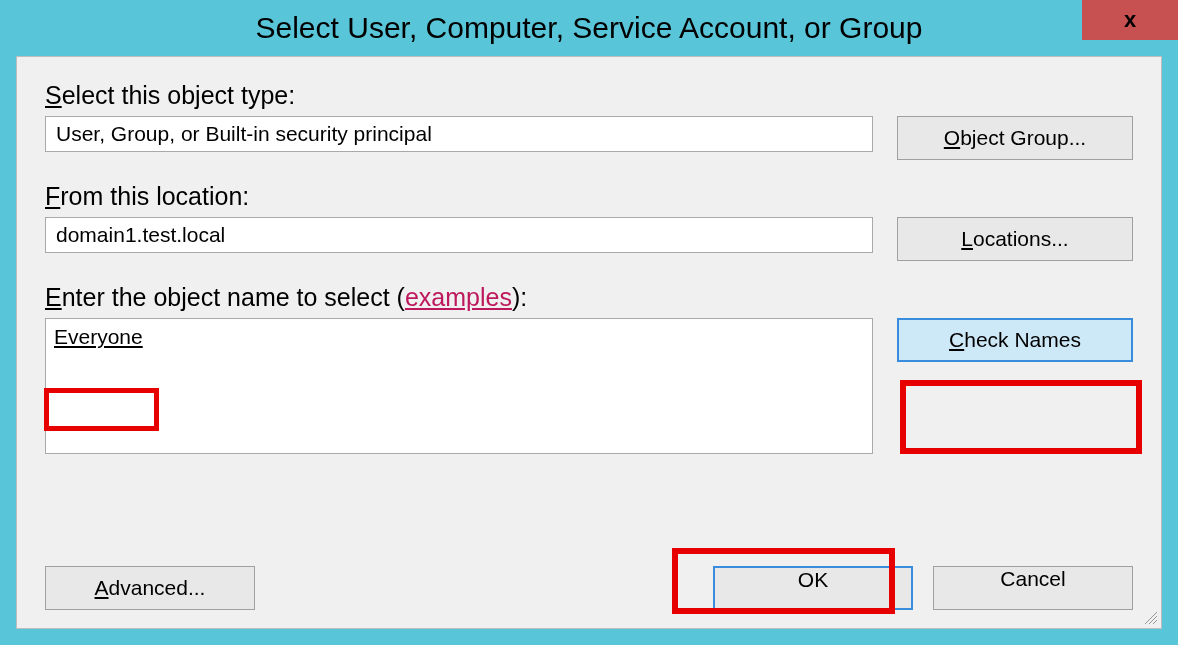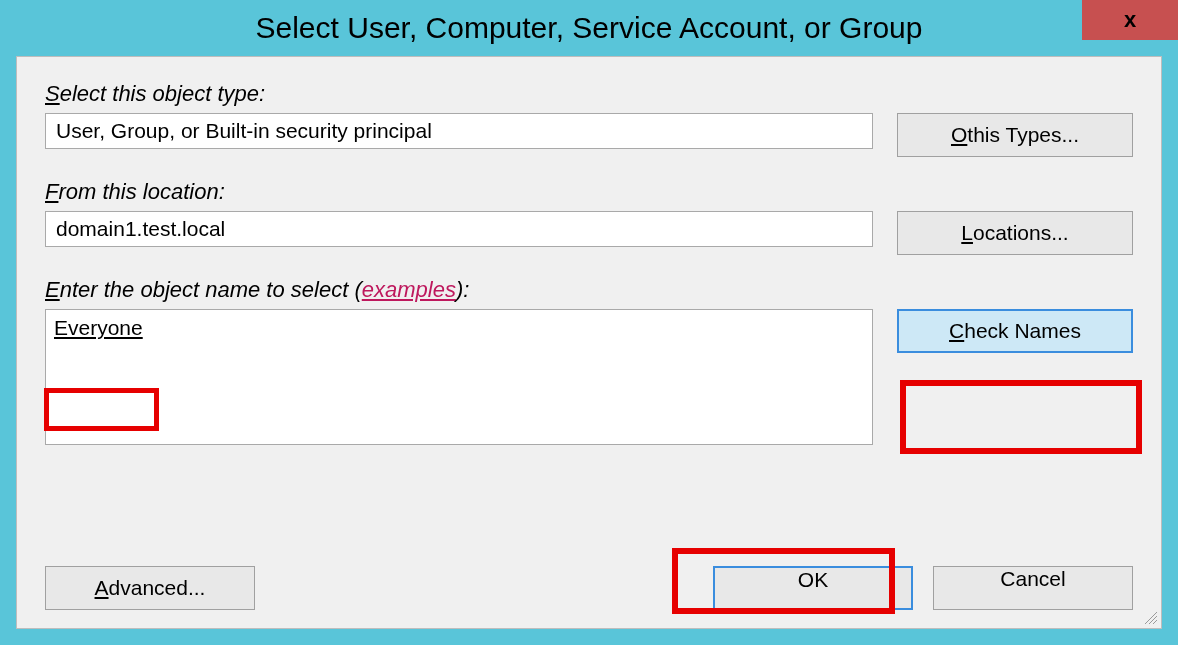--- a/index.html
+++ b/index.html
@@ -50,25 +50,24 @@
       position: absolute;
       left: 16px;
       right: 16px;
       top: 56px;
       bottom: 16px;
       background: #f0f0f0;
       border: 1px solid #bdbdbd;
       padding: 24px 28px 20px 28px;
     }
     .field-label {
-      font-size: 22px;
+      font-size: 25px;
       color: #000;
       margin-bottom: 6px;
       display: block;
-      font-style: italic;
     }
     .field-label .accel {
       text-decoration: underline;
     }
     .row {
       display: flex;
       align-items: stretch;
       gap: 24px;
     }
     .readonly-box {
@@ -195,21 +194,21 @@
   <div class="client-area">
 
     <div class="section">
       <span class="field-label"><span class="accel">S</span><span>elect this object type:</span></span>
       <div class="row">
         <div class="readonly-box">
           <span>User, Group, or Built-in security principal</span>
         </div>
         <div class="side-btn">
             <span class="accel">O</span>
-            <span>this Types...</span>
+            <span>bject Group...</span>
           </div>
       </div>
     </div>
 
     <div class="section">
       <span class="field-label"><span class="accel">F</span><span>rom this location:</span></span>
       <div class="row">
         <div class="readonly-box">
           <span>domain1.test.local</span>
         </div>

